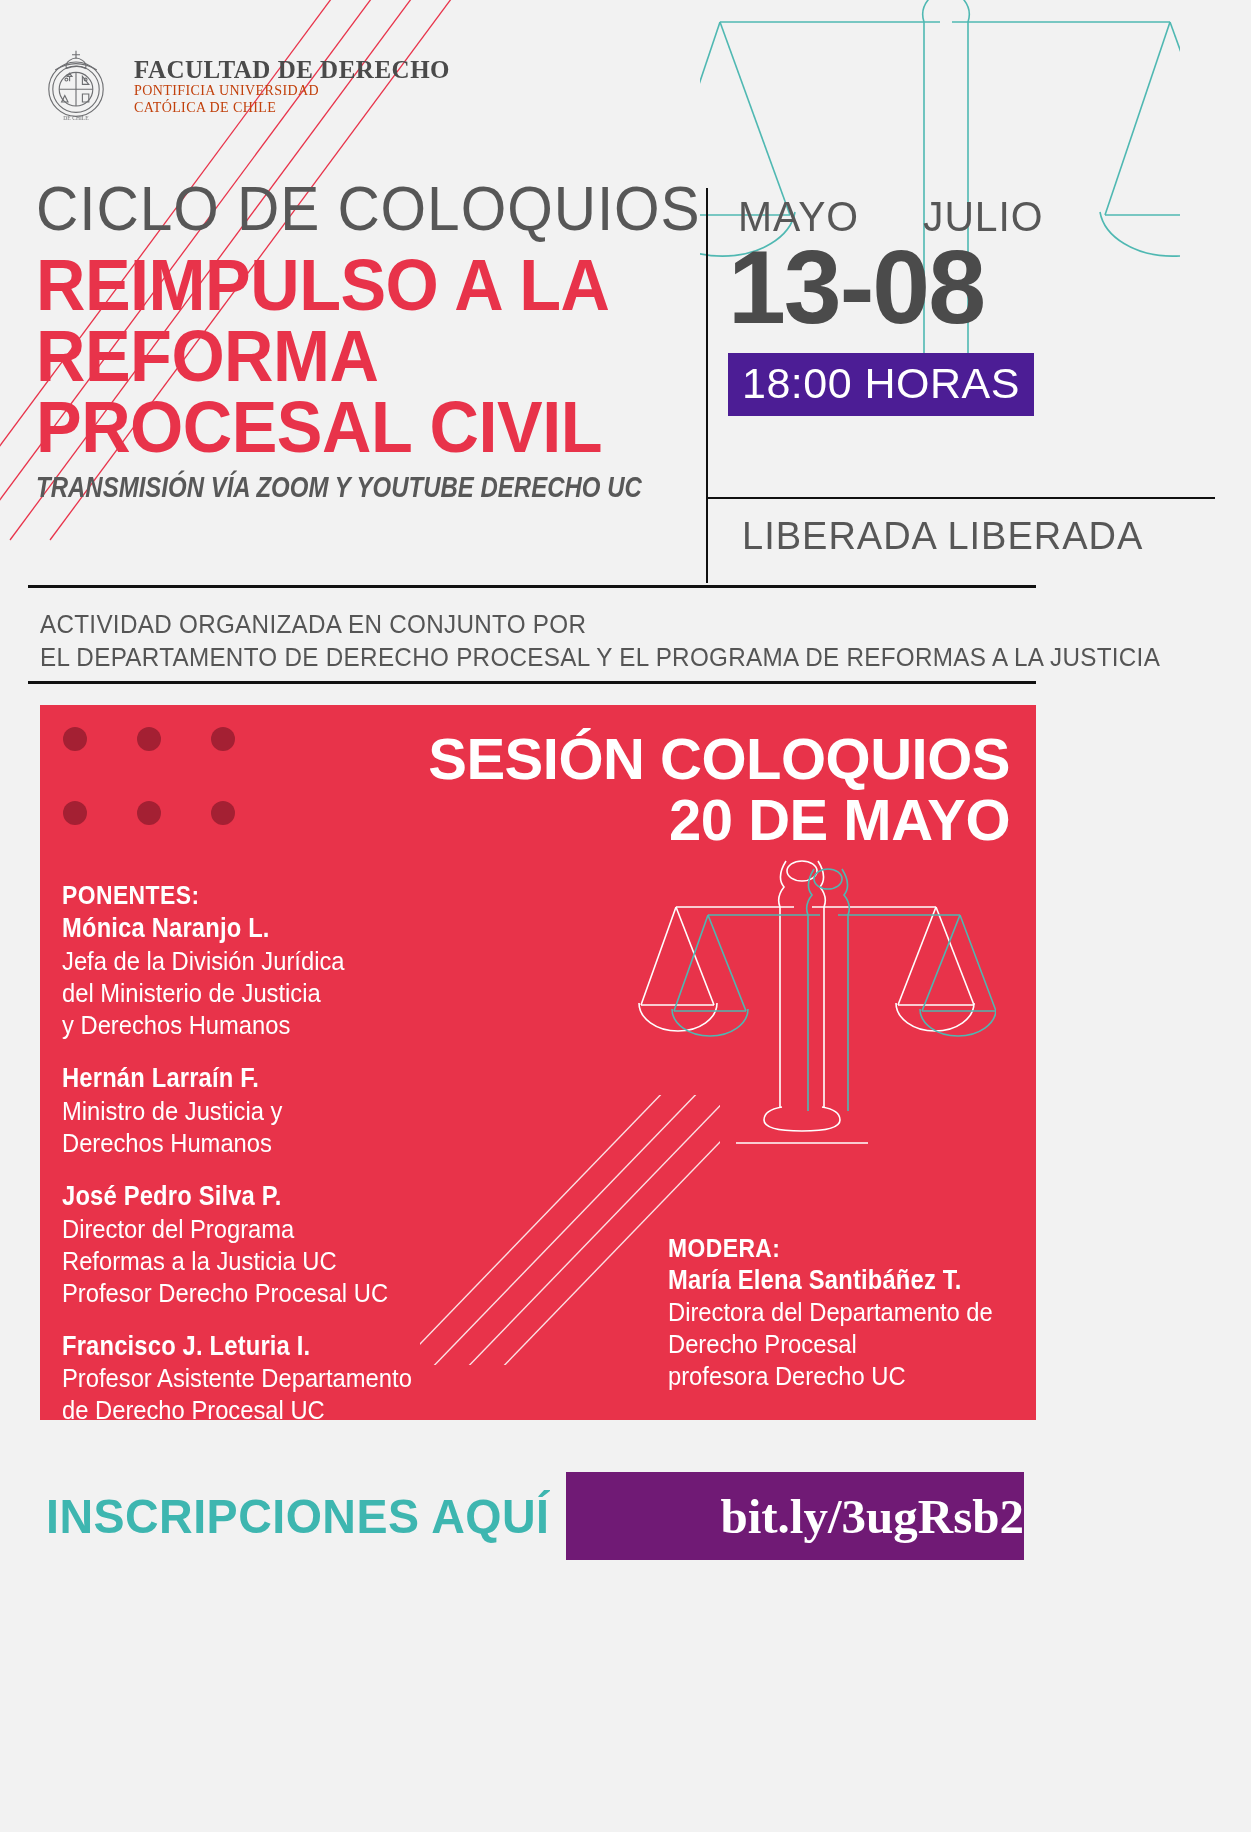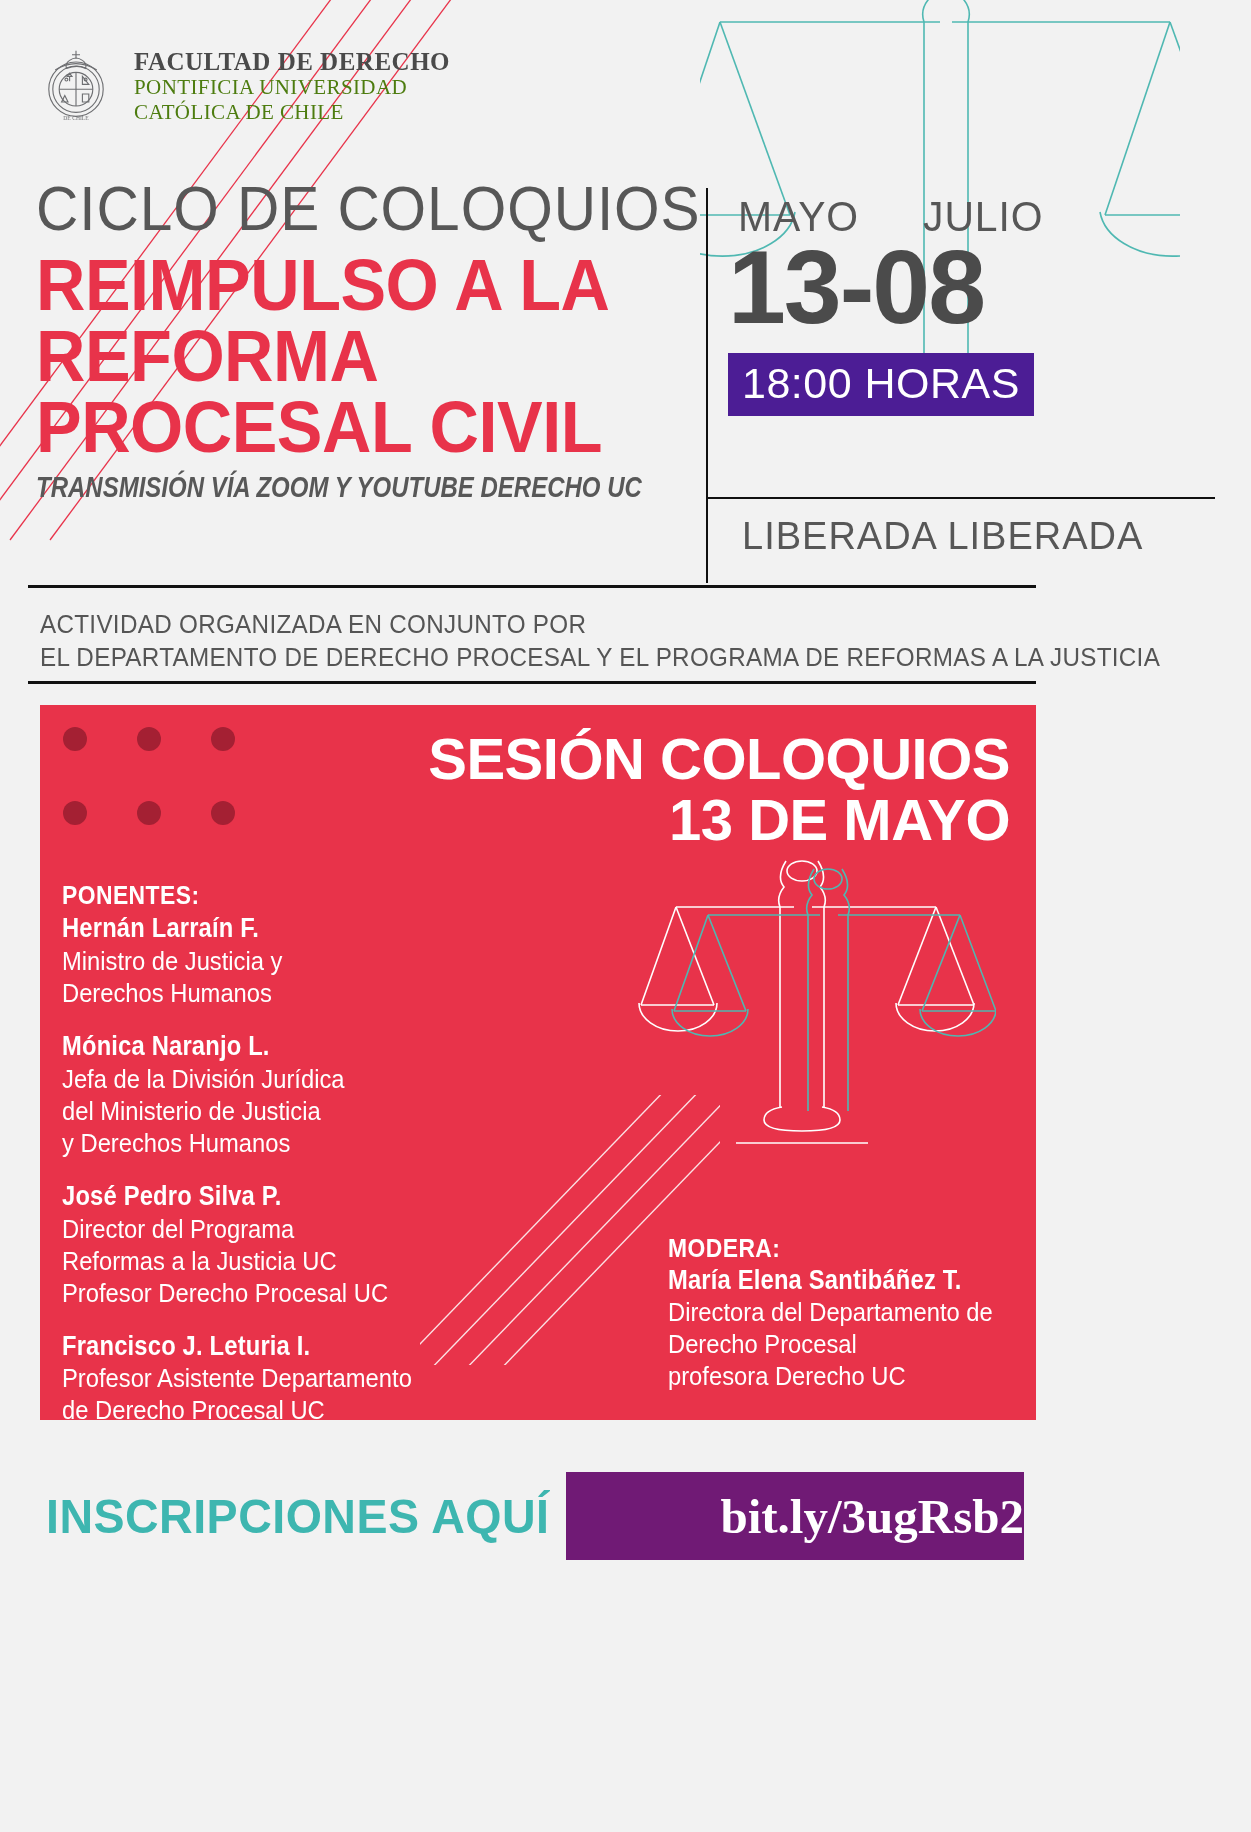--- a/index.html
+++ b/index.html
@@ -17,21 +17,21 @@
   .scale-top{position:absolute;left:700px;top:-40px;width:480px;height:560px;}
   .diag-red{position:absolute;left:-60px;top:-20px;width:560px;height:620px;}
   .scale-red-panel{position:absolute;right:40px;top:150px;width:360px;height:330px;}
   .diag-white{position:absolute;left:380px;top:390px;width:300px;height:270px;}
 
   
   .logo-row{position:absolute;left:36px;top:46px;display:flex;align-items:center;gap:18px;}
   .crest{width:80px;height:80px;flex:0 0 80px;}
   .logo-text{display:flex;flex-direction:column;justify-content:center;color:#58595b;}
   .logo-l1{font-family:"Liberation Serif", serif;font-weight:bold;font-size:25px;letter-spacing:.5px;line-height:1.08;color:#4a4a4a;}
-  .logo-l2,.logo-l3{font-family:"Liberation Serif", serif;font-size:21px;letter-spacing:.4px;line-height:1.18;color:#4d7c0f;}
+  .logo-l2,.logo-l3{font-family:"Liberation Serif", serif;font-size:14px;letter-spacing:.4px;line-height:1.18;color:#c2410c;}
 
   
   .title-block{position:absolute;left:36px;top:178px;width:660px;}
   .kicker{
     font-size:63px;line-height:0.98;color:#575757;
     font-weight:400;letter-spacing:1px;
     transform:scaleX(.93);transform-origin:left center;
     white-space:nowrap;
   }
   .main-title{
@@ -265,44 +265,44 @@
       </div>
       <div class="dot-row">
         <span class="dot"></span>
         <span class="dot"></span>
         <span class="dot"></span>
       </div>
     </div>
 
     <div class="session-head">
       <div>SESIÓN COLOQUIOS</div>
-      <div>13 DE MAYO</div>
+      <div>20 DE MAYO</div>
     </div>
 
     <div class="ponentes">
       <div class="ponentes-title">PONENTES:</div>
-
-      <div class="speaker">
-        <div class="sp-name">Hernán Larraín F.</div>
-        <div class="sp-role">
-          <div>Ministro de Justicia y</div>
-          <div>Derechos Humanos</div>
-        </div>
-      </div>
 
       <div class="speaker">
         <div class="sp-name">Mónica Naranjo L.</div>
         <div class="sp-role">
           <div>Jefa de la División Jurídica</div>
           <div>del Ministerio de Justicia</div>
           <div>y Derechos Humanos</div>
         </div>
       </div>
 
       <div class="speaker">
+        <div class="sp-name">Hernán Larraín F.</div>
+        <div class="sp-role">
+          <div>Ministro de Justicia y</div>
+          <div>Derechos Humanos</div>
+        </div>
+      </div>
+
+      <div class="speaker">
         <div class="sp-name">José Pedro Silva P.</div>
         <div class="sp-role">
           <div>Director del Programa</div>
           <div>Reformas a la Justicia UC</div>
           <div>Profesor Derecho Procesal UC</div>
         </div>
       </div>
 
       <div class="speaker">
         <div class="sp-name">Francisco J. Leturia I.</div>

